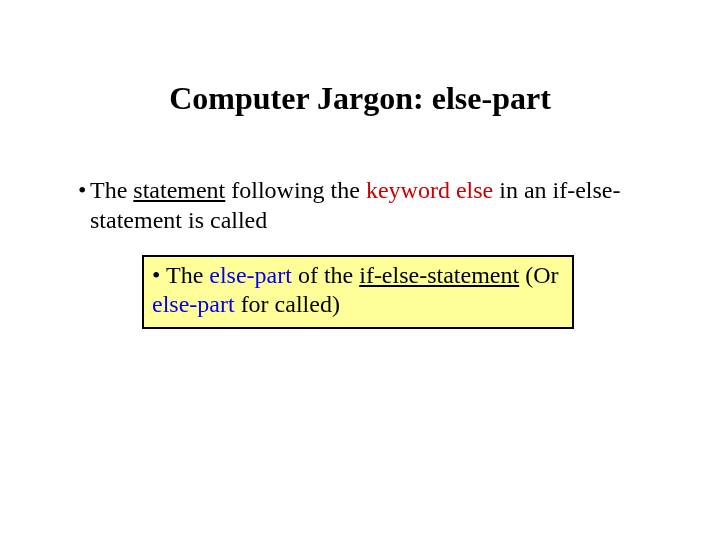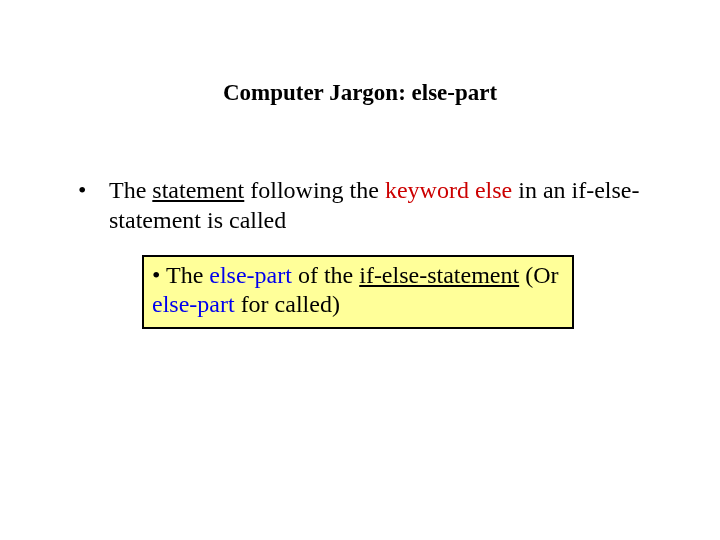--- a/index.html
+++ b/index.html
@@ -17,39 +17,39 @@
     position: relative;
     box-sizing: border-box;
     padding: 0;
   }
   .title {
     position: absolute;
     top: 80px;
     left: 0;
     width: 100%;
     text-align: center;
-    font-size: 23px;
+    font-size: 32px;
     font-weight: bold;
   }
   .bullet-row {
     position: absolute;
     top: 175px;
     left: 78px;
     right: 60px;
     font-size: 24px;
     line-height: 1.25;
   }
   .bullet-mark {
     position: absolute;
     left: 0;
     top: 0;
   }
   .bullet-text {
     display: block;
-    margin-left: 31px;
+    margin-left: 12px;
   }
   .callout {
     position: absolute;
     top: 255px;
     left: 142px;
     width: 432px;
     background: #ffff99;
     border: 2px solid #000000;
     padding: 4px 8px 8px 8px;
     font-size: 24px;

